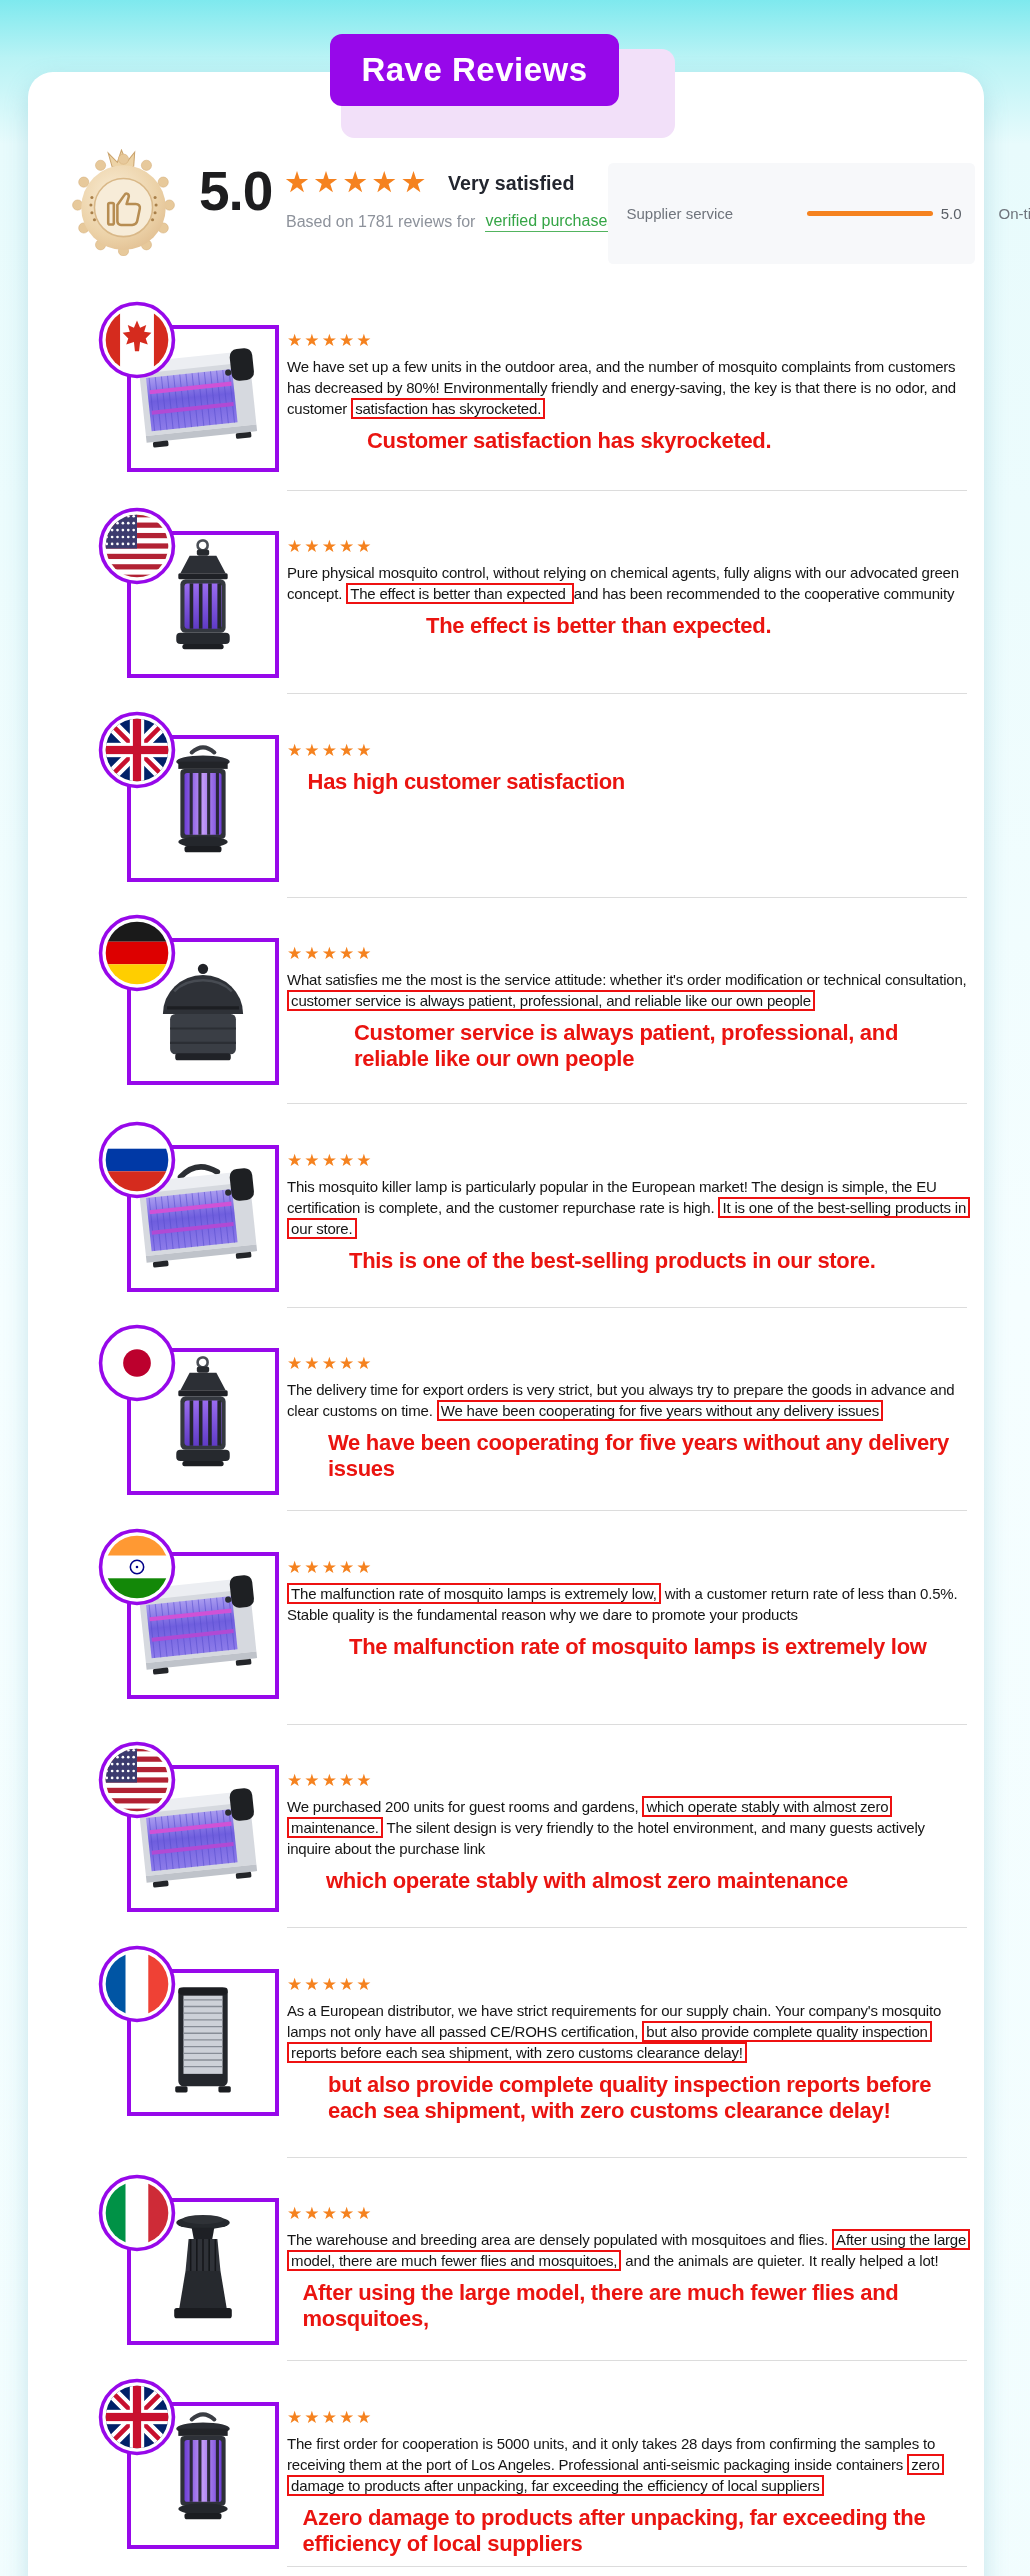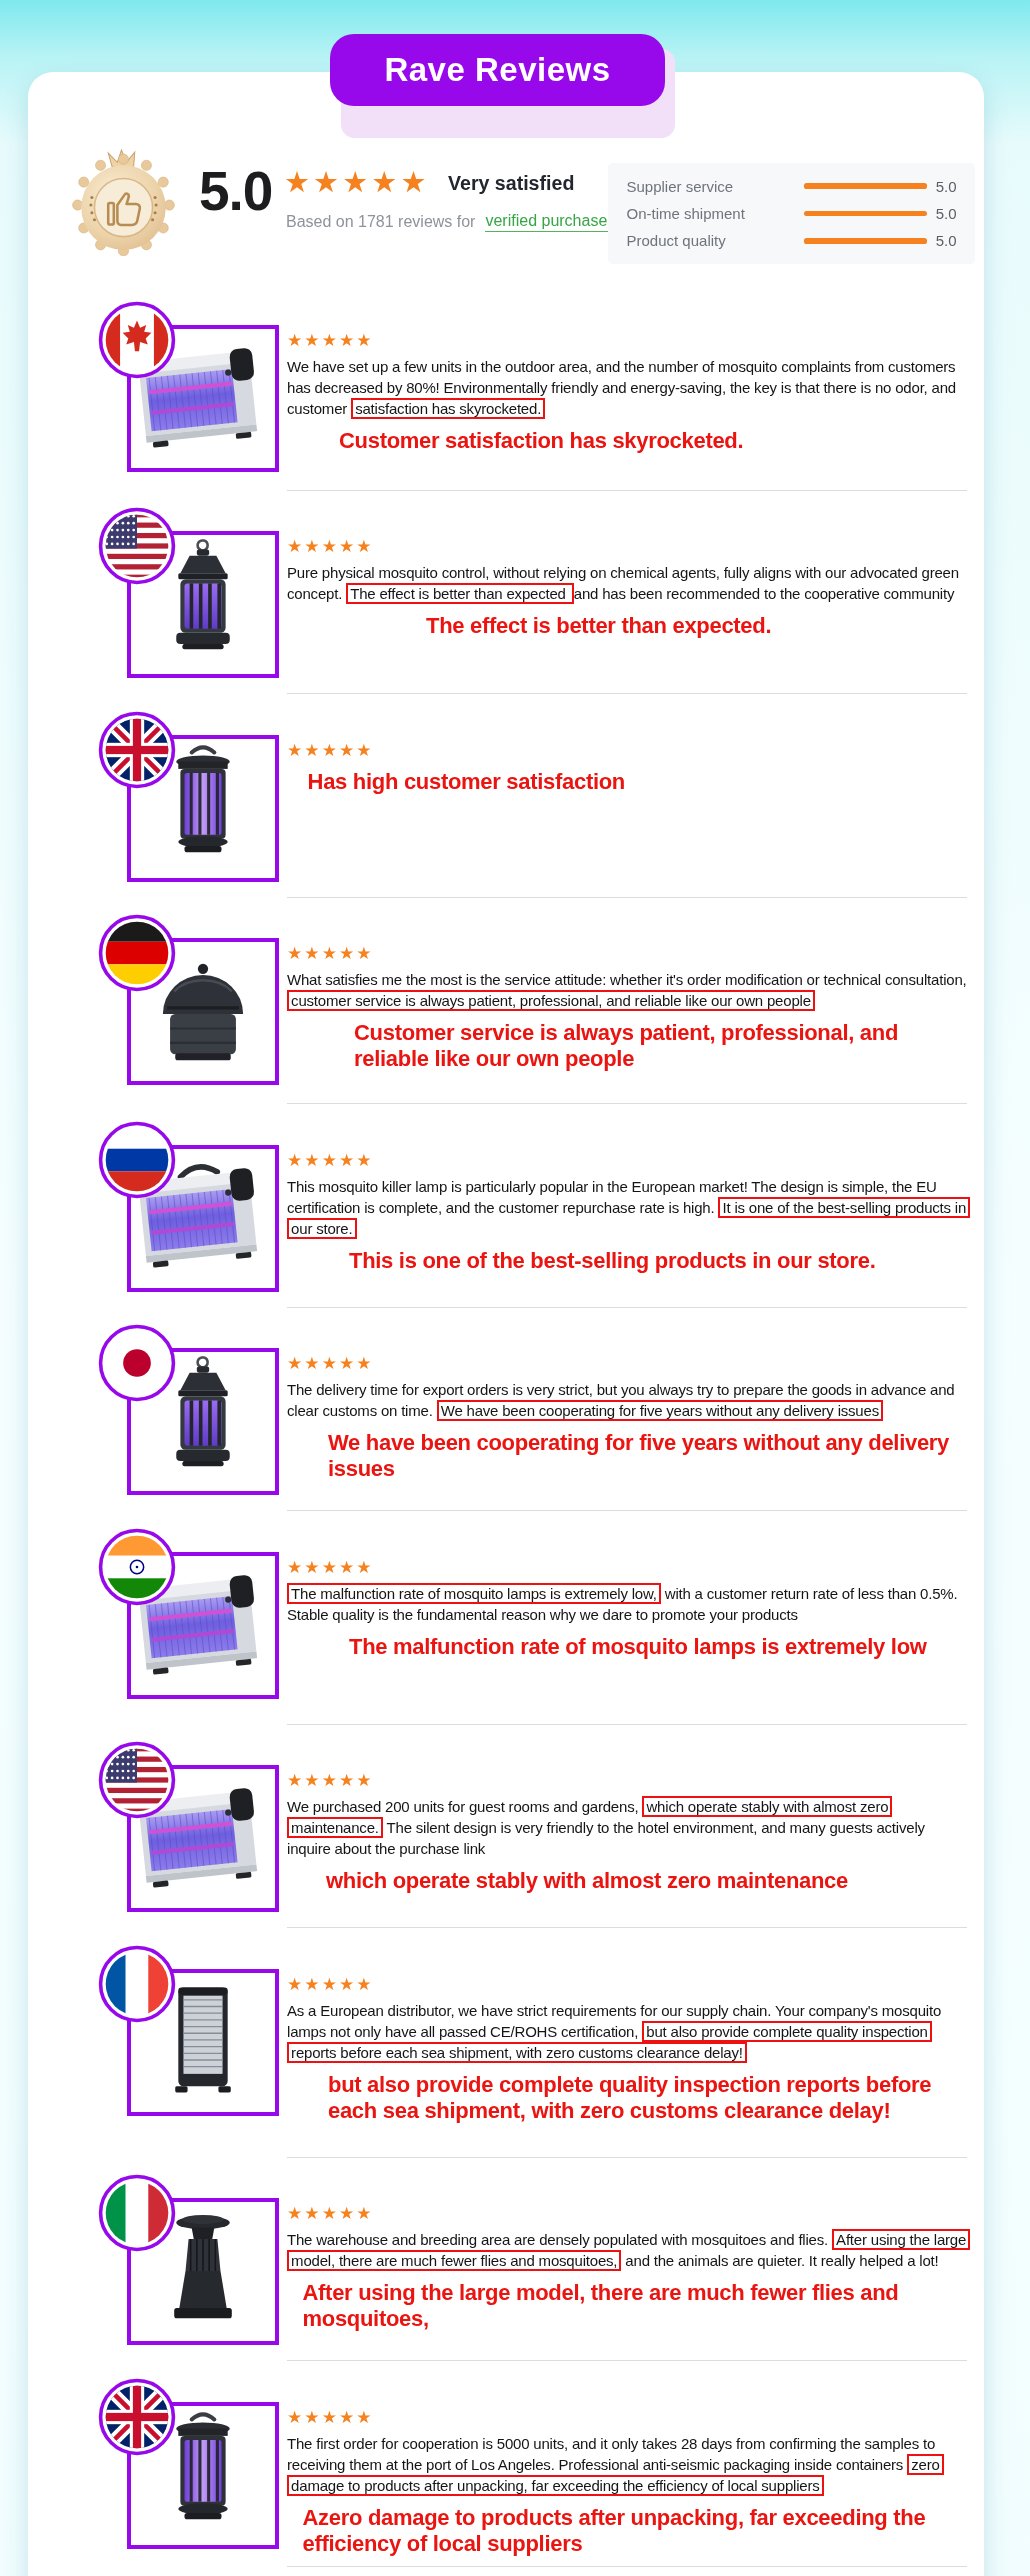--- a/index.html
+++ b/index.html
@@ -4,35 +4,35 @@
 <style>
   html,body{margin:0;padding:0;}
   body{
     width:1030px;height:2885px;position:relative;overflow:hidden;
     font-family:"Liberation Sans",sans-serif;
     background:linear-gradient(180deg,#7ee9ee 0%,#b9f3f5 2%,#e8fbfc 5%,#f5feff 45%,#f1fdfe 94%,#8aeaee 97.5%,#67e3ea 100%);
   }
   .card{position:absolute;left:28px;top:72px;width:956px;height:2764px;background:#ffffff;
         border-radius:25px;box-shadow:0 9.3px 23px rgba(90,170,190,.30);z-index:1;}
   .title-shadow{position:absolute;left:341px;top:49px;width:334px;height:89px;background:#f2e0f9;border-radius:13.4px;z-index:2;}
-  .title-btn{position:absolute;left:330px;top:34px;width:335px;height:72px;background:#9708ea;border-radius:24px;z-index:3;
+  .title-btn{position:absolute;left:330px;top:34px;width:289px;height:72px;background:#9708ea;border-radius:12px;z-index:3;
              display:flex;align-items:center;justify-content:center;}
   .title-btn span{color:#fff;font-size:33px;font-weight:bold;letter-spacing:0.5px;}
 
   .badge{position:absolute;left:70px;top:149px;width:107px;height:107px;z-index:4;}
   .score{position:absolute;left:199px;top:159px;font-size:55px;font-weight:bold;color:#1d1d1f;letter-spacing:-1px;z-index:4;}
   .big-stars{position:absolute;left:284px;top:165px;font-size:29px;color:#f5821f;letter-spacing:3.1px;z-index:4;
              font-family:"DejaVu Sans",sans-serif;}
   .very-sat{position:absolute;left:448px;top:172px;font-size:19.6px;font-weight:bold;color:#23262f;z-index:4;}
   .based{position:absolute;left:286px;top:212px;font-size:16px;color:#8d929b;z-index:4;display:flex;align-items:center;gap:10px;white-space:nowrap;}
   .based .vlink{color:#35a546;border-bottom:1.5px solid #52b45f;padding-bottom:1px;cursor:pointer;}
   .based svg{width:16px;height:16px;}
 
   .panel{position:absolute;left:608px;top:163px;width:367px;height:101px;background:#f7f8fa;border-radius:5.2px;z-index:4;
-         display:flex;flex-direction:column;justify-content:space-evenly;padding:4.1px 0;box-sizing:border-box;}
+         display:flex;flex-direction:row;justify-content:space-evenly;padding:4.1px 0;box-sizing:border-box;}
   .mrow{display:flex;align-items:center;padding:0 18.5px;}
   .mlabel{width:180px;font-size:15px;color:#6f747c;}
   .mbar{width:126px;height:5.2px;border-radius:2.6px;background:#f5821f;}
   .mval{margin-left:8.2px;font-size:15px;color:#5a5f66;}
 
   .review{position:absolute;left:0;width:1030px;height:191px;z-index:4;}
   .flagwrap{position:absolute;left:98px;top:0;width:78px;height:78px;z-index:2;}
   .flagwrap svg{width:78px;height:78px;}
   .prodbox{position:absolute;left:127px;top:24px;width:144px;height:139px;border:4.1px solid #9708ea;background:#fff;z-index:1;}
   .prodbox svg{width:144px;height:139px;display:block;}
@@ -171,21 +171,21 @@
             <circle cx="194" cy="90" r="6" fill="#2a2d31"></circle>
             <rect x="22" y="196" width="216" height="13" fill="#bfc3ca"></rect>
             <rect x="34" y="209" width="30" height="11" rx="3" fill="#232529"></rect>
             <rect x="196" y="209" width="30" height="11" rx="3" fill="#232529"></rect>
           </g>
         </svg>
       </div>
     <div class="content">
       <div class="stars">★★★★★</div>
       <div class="rtext"><span>We have set up a few units in the outdoor area, and the number of mosquito complaints from customers has decreased by 80%! Environmentally friendly and energy-saving, the key is that there is no odor, and customer </span><span class="hl">satisfaction has skyrocketed.</span></div>
-      <div class="rsummary" style="margin-left: 52px;">Customer satisfaction has skyrocketed.</div>
+      <div class="rsummary" style="margin-left: 80px;">Customer satisfaction has skyrocketed.</div>
     </div>
   </div>
     <div class="divider" style="top: 490px;"></div>
     <div class="review" style="top: 507px;">
     <div class="flagwrap"><svg viewBox="0 0 152 152">
           <defs>
             <clipPath id="fc1">
               <circle cx="76" cy="76" r="61"></circle>
             </clipPath>
           </defs>

